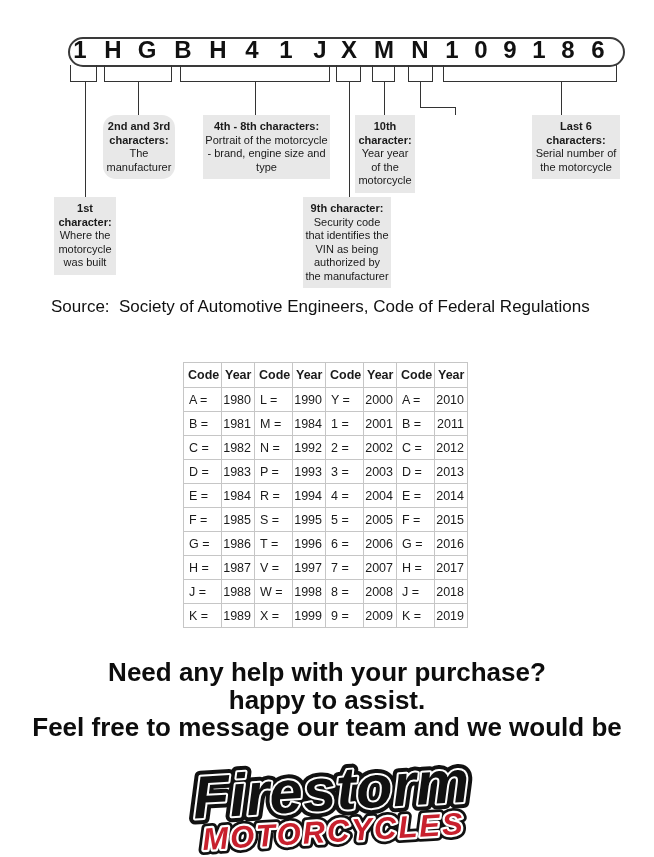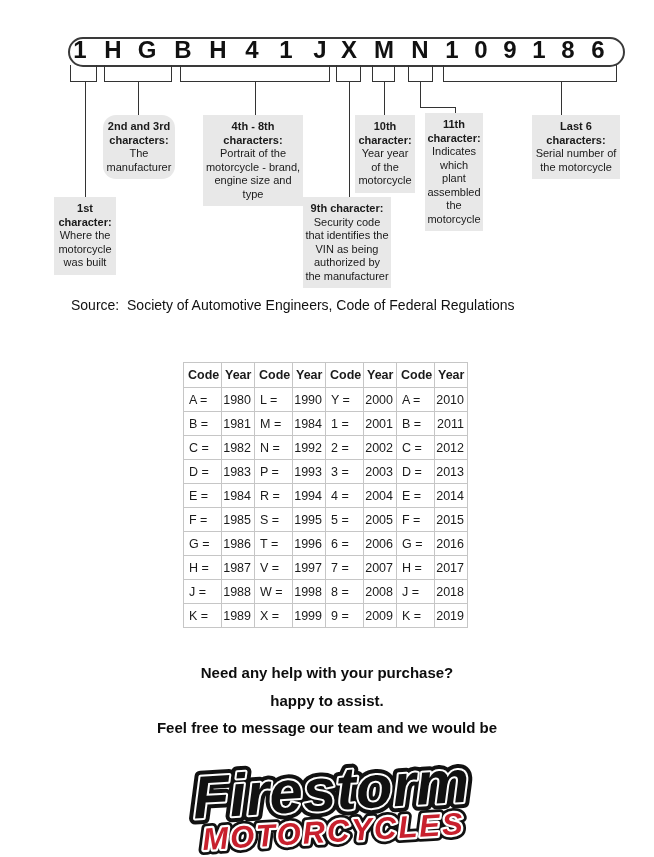--- a/index.html
+++ b/index.html
@@ -27,48 +27,48 @@
   
   .lbox{
     position:absolute;background:#e8e8e8;box-sizing:border-box;
     font-size:11px;line-height:13.5px;text-align:center;color:#1a1a1a;
     padding:5px 2px;
   }
   .lbox .t{font-weight:bold;display:block;}
   .lbox .b{display:block;}
   .box-1{left:54px;top:197px;width:62px;min-height:68px;}
   .box-2{left:103px;top:115px;width:72px;min-height:54px;border-radius:13px;}
-  .box-3{left:203px;top:115px;width:100px;min-height:62px;}
+  .box-3{left:203px;top:115px;width:127px;min-height:62px;}
   .box-4{left:303px;top:197px;width:88px;min-height:80px;}
   .box-5{left:355px;top:115px;width:60px;min-height:62px;}
   .box-6{left:425px;top:113px;width:58px;min-height:92px;}
   .box-7{left:532px;top:115px;width:88px;min-height:53px;}
   
   .source-note{
-    position:absolute;left:71px;top:297px;font-size:14px;color:#111;
+    position:absolute;left:51px;top:297px;font-size:17px;color:#111;
     white-space:pre;
   }
   
   .year-table{
     position:absolute;left:183px;top:362px;border-collapse:collapse;
     font-size:12.5px;color:#1a1a1a;
   }
   .year-table th,.year-table td{
     border:1px solid #c6c6c6;box-sizing:border-box;
     height:24px;padding:0;vertical-align:middle;
   }
   .year-table th{font-weight:bold;text-align:left;padding-left:4px;height:25px;}
   .year-table td.code{width:38px;text-align:left;padding-left:5px;}
   .year-table td.year{width:33px;text-align:right;padding-right:3px;}
   .year-table th.code{width:38px;}
   .year-table th.year{width:33px;padding-left:3px;}
   
   .help-text{
     position:absolute;left:0;top:659px;width:654px;text-align:center;
-    font-size:15px;font-weight:bold;line-height:27.5px;color:#0d0d0d;
+    font-size:26px;font-weight:bold;line-height:27.5px;color:#0d0d0d;
   }
   
   .logo-wrap{
     position:absolute;left:146px;top:760px;width:372px;height:96px;
     transform:rotate(-3.5deg);
   }
 </style>
 </head>
 <body>
 
@@ -126,24 +126,20 @@
     <span class="b">Portrait of the motorcycle - brand, engine size and type</span>
   </div>
   <div class="lbox box-4">
     <span class="t">9th character:</span>
     <span class="b">Security code that identifies the VIN as being authorized by the manufacturer</span>
   </div>
   <div class="lbox box-5">
     <span class="t">10th character:</span>
     <span class="b">Year year of the motorcycle</span>
   </div>
-  <div class="lbox box-6">
-    <span class="t">11th character:</span>
-    <span class="b">Indicates which plant assembled the motorcycle</span>
-  </div>
   <div class="lbox box-7">
     <span class="t">Last 6 characters:</span>
     <span class="b">Serial number of the motorcycle</span>
   </div>
 
   <div class="source-note">Source:  Society of Automotive Engineers, Code of Federal Regulations</div>
 
   <table class="year-table">
     <thead>
         <tr id="yt-head">

